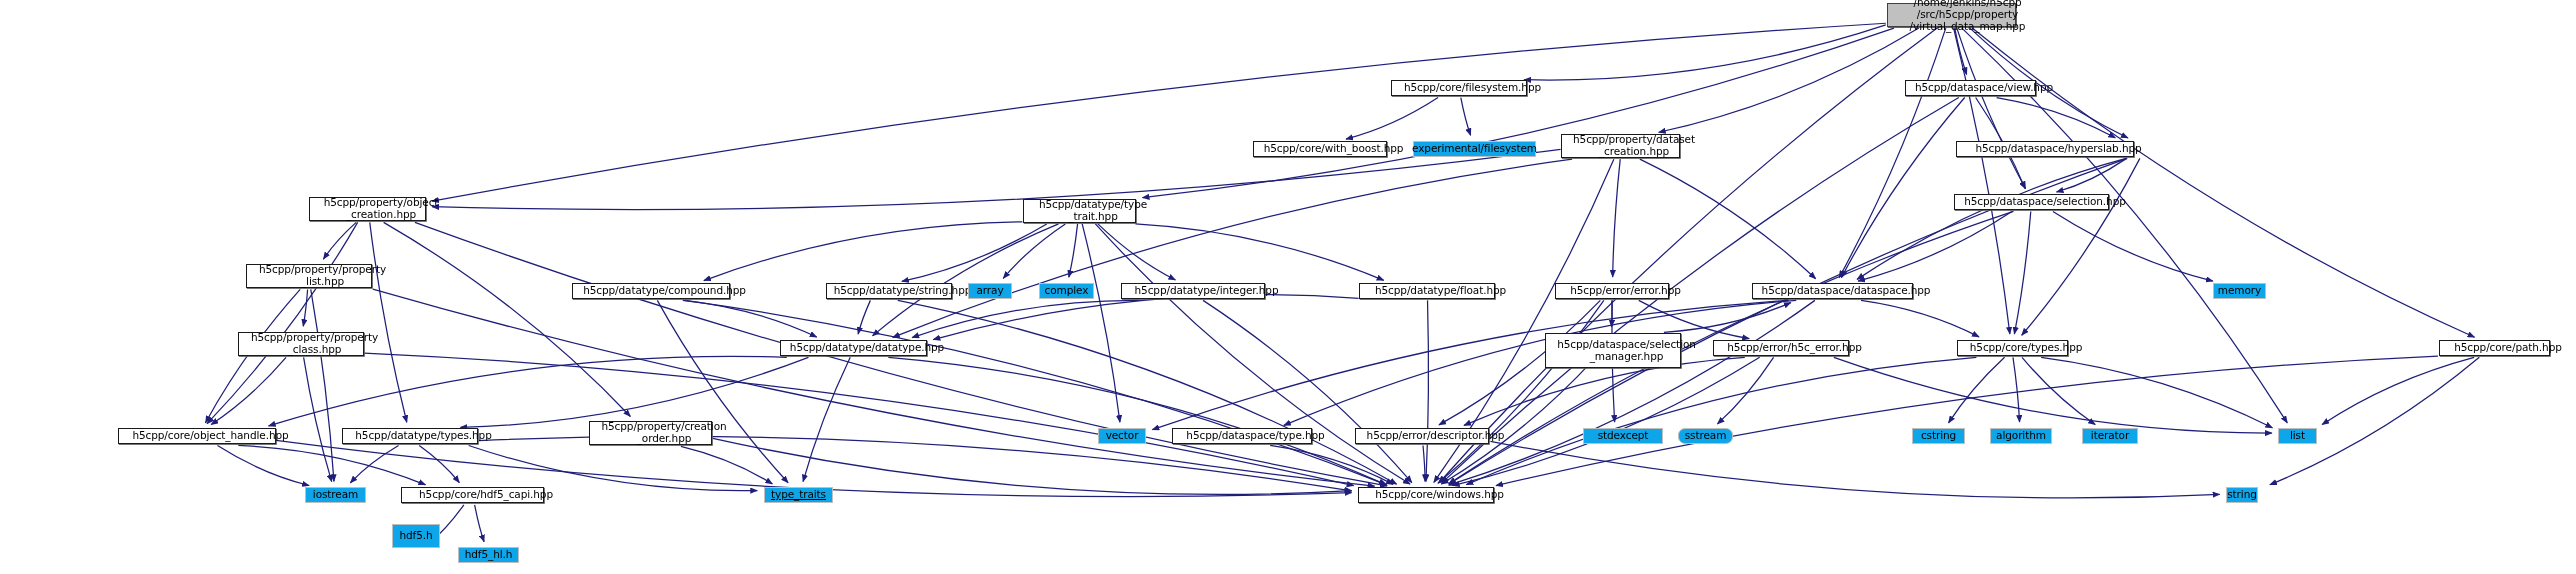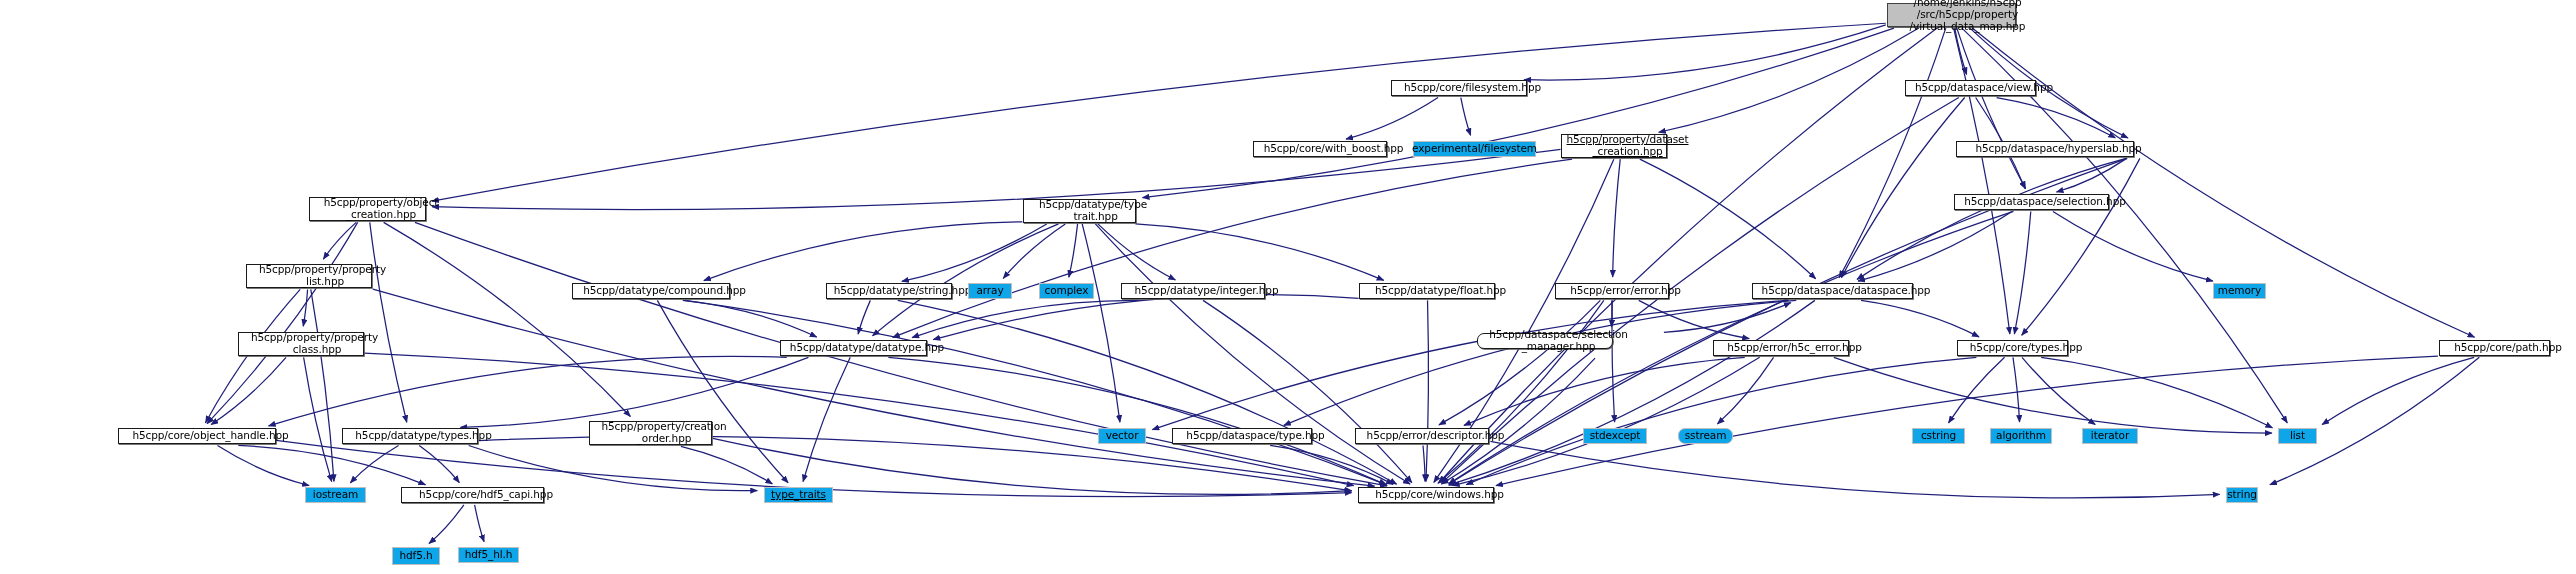--- a/index.html
+++ b/index.html
@@ -181,21 +181,21 @@
   </svg>
 
   <div id="node-layer">
       <div class="node root" style="left: 1887px; top: 3.1px; width: 129px; height: 24px; padding-left: 32px;"><span class="node-label">/home/jenkins/h5cpp
 /src/h5cpp/property
 /virtual_data_map.hpp</span></div>
       <div class="node internal" style="left: 1391px; top: 80px; width: 136px; height: 16.4px;"><span class="node-label">h5cpp/core/filesystem.hpp</span></div>
       <div class="node internal" style="left: 1905px; top: 80px; width: 131px; height: 16.4px;"><span class="node-label">h5cpp/dataspace/view.hpp</span></div>
       <div class="node internal" style="left: 1253px; top: 141px; width: 134px; height: 16.4px;"><span class="node-label">h5cpp/core/with_boost.hpp</span></div>
       <div class="node system" style="left: 1413px; top: 141px; width: 123px; height: 16.4px;"><span class="node-label">experimental/filesystem</span></div>
-      <div class="node internal" style="left: 1561px; top: 134px; width: 106px; height: 24px; text-decoration: underline;"><span class="node-label">h5cpp/property/dataset
+      <div class="node internal" style="left: 1561px; top: 134px; width: 119px; height: 24px;"><span class="node-label">h5cpp/property/dataset
 _creation.hpp</span></div>
       <div class="node internal" style="left: 1956px; top: 141px; width: 178px; height: 16.4px;"><span class="node-label">h5cpp/dataspace/hyperslab.hpp</span></div>
       <div class="node internal" style="left: 309px; top: 197px; width: 117px; height: 24px;"><span class="node-label">h5cpp/property/object
 _creation.hpp</span></div>
       <div class="node internal" style="left: 1023px; top: 199px; width: 113px; height: 24px;"><span class="node-label">h5cpp/datatype/type
 _trait.hpp</span></div>
       <div class="node internal" style="left: 1954px; top: 194px; width: 155px; height: 16.4px;"><span class="node-label">h5cpp/dataspace/selection.hpp</span></div>
       <div class="node internal" style="left: 246px; top: 264px; width: 126px; height: 24px;"><span class="node-label">h5cpp/property/property
 _list.hpp</span></div>
       <div class="node internal" style="left: 572px; top: 283px; width: 158px; height: 16.4px;"><span class="node-label">h5cpp/datatype/compound.hpp</span></div>
@@ -203,41 +203,41 @@
       <div class="node system" style="left: 968px; top: 283px; width: 44px; height: 16.4px;"><span class="node-label">array</span></div>
       <div class="node system" style="left: 1039px; top: 283px; width: 55px; height: 16.4px;"><span class="node-label">complex</span></div>
       <div class="node internal" style="left: 1121px; top: 283px; width: 144px; height: 16.4px;"><span class="node-label">h5cpp/datatype/integer.hpp</span></div>
       <div class="node internal" style="left: 1359px; top: 283px; width: 136px; height: 16.4px;"><span class="node-label">h5cpp/datatype/float.hpp</span></div>
       <div class="node internal" style="left: 1555px; top: 283px; width: 114px; height: 16.4px;"><span class="node-label">h5cpp/error/error.hpp</span></div>
       <div class="node internal" style="left: 1752px; top: 283px; width: 161px; height: 16.4px;"><span class="node-label">h5cpp/dataspace/dataspace.hpp</span></div>
       <div class="node system" style="left: 2213px; top: 283px; width: 53px; height: 16.4px;"><span class="node-label">memory</span></div>
       <div class="node internal" style="left: 238px; top: 332px; width: 126px; height: 24px;"><span class="node-label">h5cpp/property/property
 _class.hpp</span></div>
       <div class="node internal" style="left: 780px; top: 340px; width: 147px; height: 16.4px;"><span class="node-label">h5cpp/datatype/datatype.hpp</span></div>
-      <div class="node internal" style="left: 1477px; top: 333px; width: 136px; height: 16px; border-radius: 7px;"><span class="node-label">h5cpp/dataspace/selection
+      <div class="node internal" style="left: 1545px; top: 333px; width: 136px; height: 35px;"><span class="node-label">h5cpp/dataspace/selection
 _manager.hpp</span></div>
       <div class="node internal" style="left: 1713px; top: 340px; width: 136px; height: 16.4px;"><span class="node-label">h5cpp/error/h5c_error.hpp</span></div>
       <div class="node internal" style="left: 1957px; top: 340px; width: 111px; height: 16.4px;"><span class="node-label">h5cpp/core/types.hpp</span></div>
       <div class="node internal" style="left: 2439px; top: 340px; width: 111px; height: 16.4px;"><span class="node-label">h5cpp/core/path.hpp</span></div>
       <div class="node internal" style="left: 118px; top: 428px; width: 158px; height: 16.4px;"><span class="node-label">h5cpp/core/object_handle.hpp</span></div>
       <div class="node internal" style="left: 342px; top: 428px; width: 136px; height: 16.4px;"><span class="node-label">h5cpp/datatype/types.hpp</span></div>
       <div class="node internal" style="left: 589px; top: 421px; width: 123px; height: 24px;"><span class="node-label">h5cpp/property/creation
 _order.hpp</span></div>
       <div class="node system" style="left: 1098px; top: 428px; width: 48px; height: 16.4px;"><span class="node-label">vector</span></div>
       <div class="node internal" style="left: 1172px; top: 428px; width: 140px; height: 16.4px;"><span class="node-label">h5cpp/dataspace/type.hpp</span></div>
       <div class="node internal" style="left: 1355px; top: 428px; width: 134px; height: 16.4px; align-items: center;"><span class="node-label">h5cpp/error/descriptor.hpp</span></div>
-      <div class="node system" style="left: 1583px; top: 428px; width: 64px; height: 16.4px;"><span class="node-label">stdexcept</span></div>
+      <div class="node system" style="left: 1583px; top: 428px; width: 80px; height: 16.4px;"><span class="node-label">stdexcept</span></div>
       <div class="node system" style="left: 1678px; top: 428px; width: 55px; height: 16.4px; border-radius: 7px;"><span class="node-label">sstream</span></div>
       <div class="node system" style="left: 1912px; top: 428px; width: 53px; height: 16.4px;"><span class="node-label">cstring</span></div>
       <div class="node system" style="left: 1990px; top: 428px; width: 62px; height: 16.4px;"><span class="node-label">algorithm</span></div>
       <div class="node system" style="left: 2082px; top: 428px; width: 56px; height: 16.4px;"><span class="node-label">iterator</span></div>
       <div class="node system" style="left: 2278px; top: 428px; width: 39px; height: 16.4px;"><span class="node-label">list</span></div>
       <div class="node system" style="left: 305px; top: 487px; width: 61px; height: 16.4px;"><span class="node-label">iostream</span></div>
       <div class="node internal" style="left: 401px; top: 487px; width: 143px; height: 16.4px;"><span class="node-label">h5cpp/core/hdf5_capi.hpp</span></div>
       <div class="node system" style="left: 764px; top: 487px; width: 69px; height: 16.4px; text-decoration: underline;"><span class="node-label">type_traits</span></div>
       <div class="node internal" style="left: 1358px; top: 487px; width: 136px; height: 16.4px;"><span class="node-label">h5cpp/core/windows.hpp</span></div>
       <div class="node system" style="left: 2226px; top: 487px; width: 32px; height: 16.4px;"><span class="node-label">string</span></div>
-      <div class="node system" style="left: 392px; top: 547px; width: 48px; height: 18px;"><span class="node-label">hdf5.h</span></div>
+      <div class="node system" style="left: 392px; top: 524px; width: 48px; height: 24px;"><span class="node-label">hdf5.h</span></div>
       <div class="node system" style="left: 458px; top: 547px; width: 61px; height: 16.4px;"><span class="node-label">hdf5_hl.h</span></div>
     </div>
 
 </div>
 
 
 </body></html>

